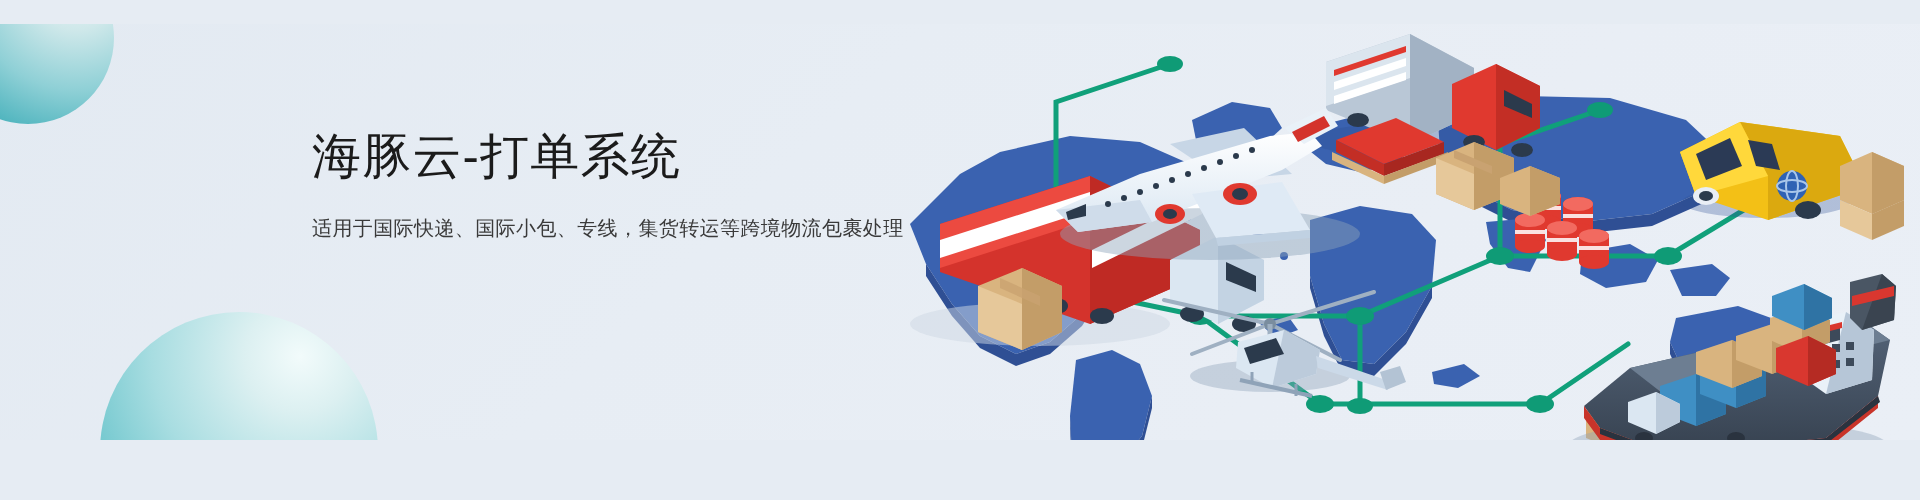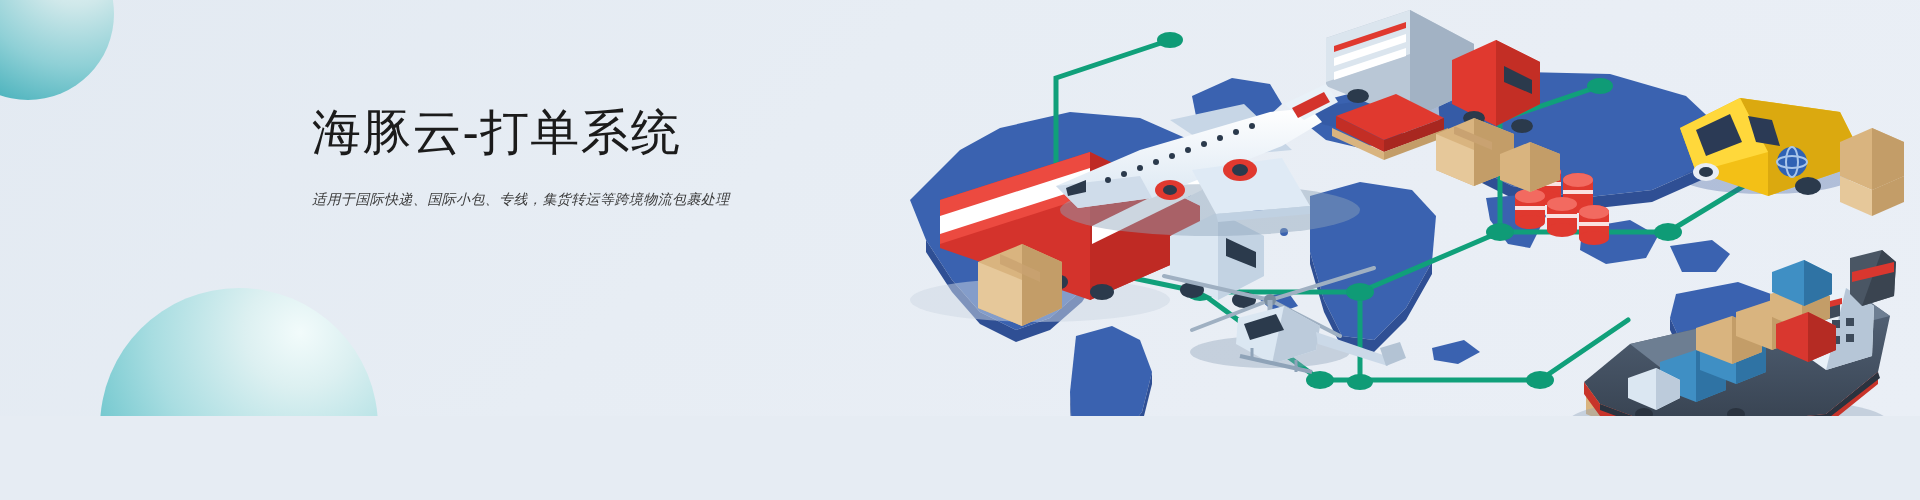--- a/index.html
+++ b/index.html
@@ -7,20 +7,21 @@
     padding: 0;
     background: #e6ecf3;
   }
   #banner {
     position: relative;
     width: 1920px;
     height: 416px;
     overflow: hidden;
     background: linear-gradient(135deg, #e3eaf2 0%, #e7edf4 40%, #e9eef5 70%, #eaeff6 100%);
     font-family: "Liberation Sans", "DejaVu Sans", sans-serif;
+    margin-top: 24px;
   }
 
   
   .deco-circle { position: absolute; border-radius: 50%; }
   #deco-top {
     left: -58px; top: -72px; width: 172px; height: 172px;
     background: radial-gradient(circle at 78% 18%, #eef7f8 0%, #cfe8ea 24%, #8fd0d6 55%, #4cb3bd 82%, #2fa3af 100%);
   }
   #deco-bottom {
     left: 100px; top: 288px; width: 278px; height: 278px;
@@ -38,27 +39,26 @@
     font-size: 49px;
     line-height: 1.18;
     font-weight: 400;
     color: #1b1b1b;
     letter-spacing: 1.2px;
     margin: 0;
     white-space: nowrap;
   }
   #subhead {
     margin: 28px 0 0 0;
-    font-size: 14px;
+    font-size: 20px;
     line-height: 1.4;
     font-weight: 400;
     color: #3a3a3a;
     letter-spacing: 0.4px;
     white-space: nowrap;
-    font-style: italic;
   }
 
   
   #illustration {
     position: absolute;
     right: 0;
     top: 0;
     width: 1080px;
     height: 500px;
   }

